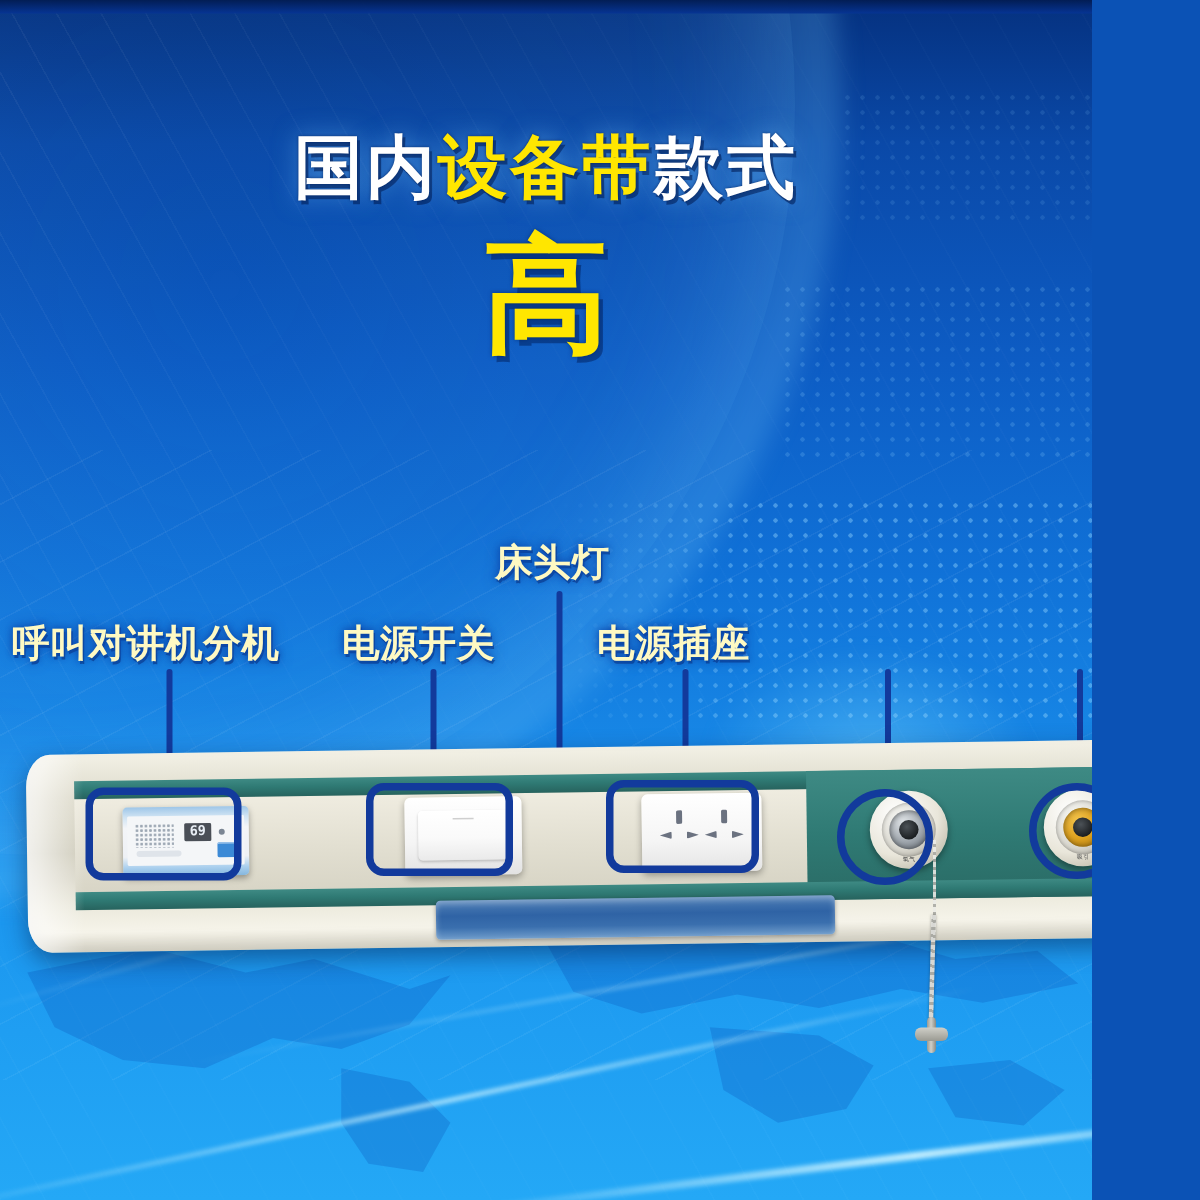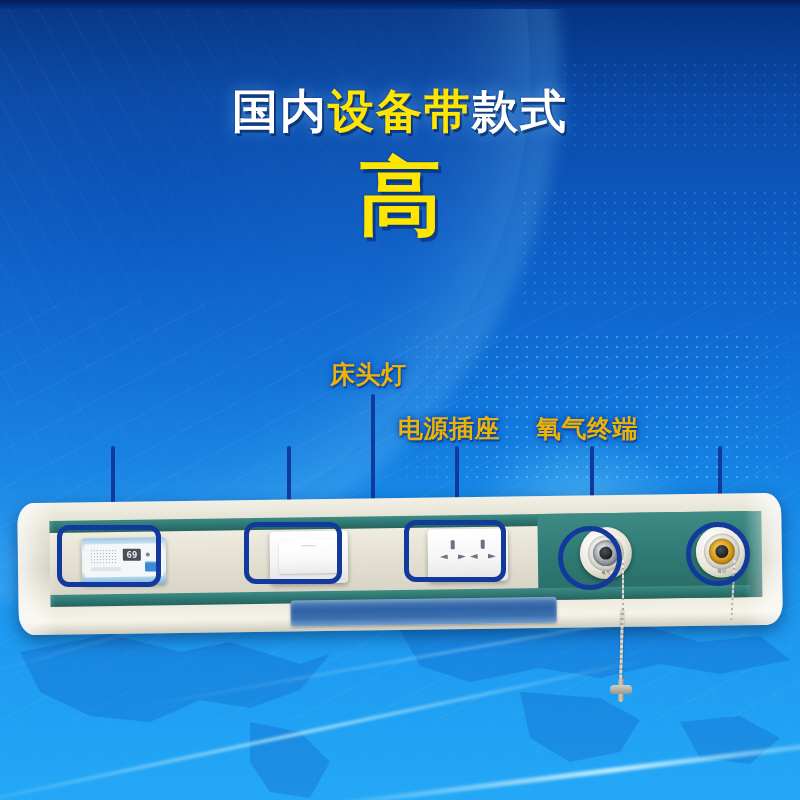--- a/index.html
+++ b/index.html
@@ -4,21 +4,21 @@
 <style>
   * { box-sizing: border-box; margin:0; padding:0; }
   html,body { width:800px; height:800px; overflow:hidden; }
   body {
     font-family: "DejaVu Sans", "Liberation Sans", sans-serif;
     background:#0b52b5;
     position:relative;
   }
 
   
-  #stage { position:absolute; inset:0; width:800px; height:800px; overflow:hidden;text-decoration:underline; }
+  #stage { position:absolute; inset:0; width:728px; height:800px; overflow:hidden;text-decoration:underline; }
 
   .bg-base{
     position:absolute; inset:0;
     background:
       linear-gradient(180deg,
         #05317f 0%,
         #0a49a8 12%,
         #0d5cc4 30%,
         #1072d8 48%,
         #1787e6 62%,
@@ -149,21 +149,21 @@
   .hl-big{
     font-size:84px; font-weight:bold; color:#ffe600; line-height:.9;
     text-shadow:
       0 0 3px rgba(0,30,90,.6),
       3px 4px 0 rgba(0,25,80,.45);
   }
 
   
   .label{
     position:absolute;
-    font-size:25px; font-weight:bold; color:#eab308; white-space:nowrap;
+    font-size:25px; font-weight:bold; color:#fef9c3; white-space:nowrap;
     letter-spacing:.5px;
     text-shadow:
       0 0 4px rgba(12,70,170,.95),
       0 0 9px rgba(12,70,170,.85),
       1px 2px 0 rgba(8,45,120,.6);
   }
   .leader{
     position:absolute; width:4px; background:#123a9c; border-radius:2px;
   }
 
@@ -386,23 +386,24 @@
 
   <div class="headline">
     <div class="hl-line1">
       <span class="w">国内</span><span class="y">设备带</span><span class="w">款式</span>
     </div>
     <div class="hl-line2">
       <span class="hl-big">高</span>
     </div>
   </div>
 
+  <div class="label" style="left:8px;  top:412px;">呼叫对讲机分机</div>
+  <div class="label" style="left:228px; top:412px;">电源开关</div>
   <div class="label" style="left:330px; top:358px;">床头灯</div>
   <div class="label" style="left:398px; top:412px;">电源插座</div>
-  <div class="label" style="left:536px; top:412px;">氧气终端</div>
 
   <div class="leader" style="left:111px; top:446px; height:88px;"></div>
   <div class="leader" style="left:287px; top:446px; height:86px;"></div>
   <div class="leader" style="left:371px; top:394px; height:222px;"></div>
   <div class="leader" style="left:455px; top:446px; height:84px;"></div>
   <div class="leader" style="left:590px; top:446px; height:90px;"></div>
   <div class="leader" style="left:718px; top:446px; height:88px;"></div>
 
   <div class="panel">
     <div class="panel-body">

